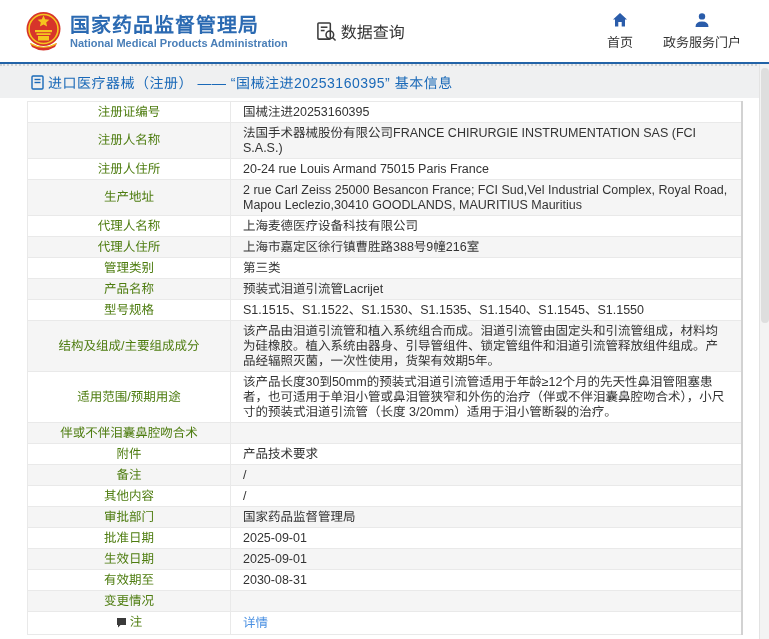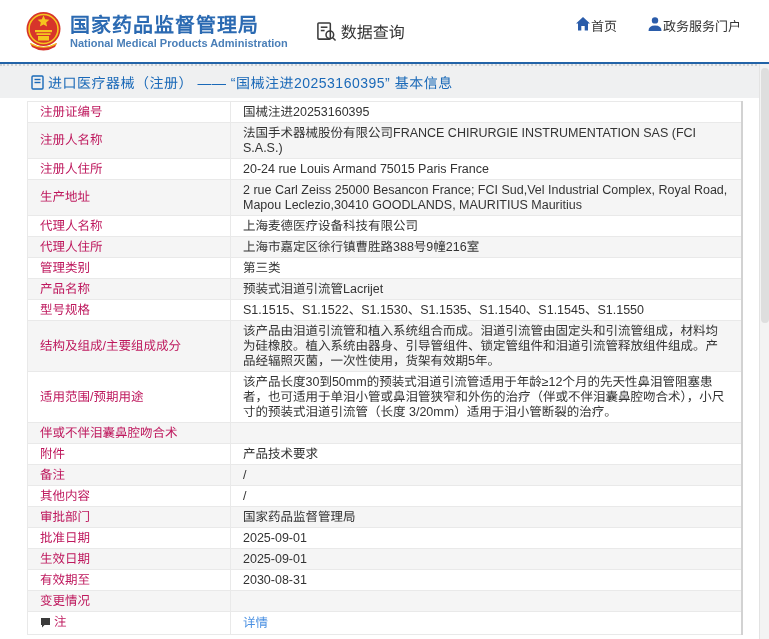--- a/index.html
+++ b/index.html
@@ -10,41 +10,41 @@
   .header { height:62px; background:#fff; display:flex; align-items:center; position:relative; }
   .brand { display:flex; align-items:center; margin-left:26px; cursor:pointer; }
   .emblem { width:35px; height:44px; flex:0 0 auto; }
   .brand-text { margin-left:9px; }
   .brand-cn { font-size:20px; font-weight:bold; color:#2b6ab2; letter-spacing:1px; line-height:24px; }
   .brand-en { font-size:11px; color:#4a7fb8; line-height:12px;font-weight:bold; }
   .data-query { display:flex; align-items:center; margin-left:28px; cursor:pointer; }
   .data-query svg { width:21px; height:21px; }
   .dq-label { font-size:16px; color:#333; margin-left:4px; }
   .top-nav { position:absolute; right:28px; top:12px; display:flex; gap:30px; }
-  .nav-item { display:flex; flex-direction:row; align-items:center; cursor:pointer; }
+  .nav-item { display:flex; flex-direction:column; align-items:center; cursor:pointer; }
   .nav-item svg { width:16px; height:16px; }
   .nav-label { font-size:13px; color:#333; margin-top:4px; white-space:nowrap; }
 
   .blue-line { height:2px; background:#2263a7; }
 
   
   .title-band { height:34px; background:#eff0f1; border-top:2px dotted #cdd1d5;
     display:flex; align-items:center; padding-left:31px; }
   .title-band svg { width:13px; height:15px; flex:0 0 auto; }
   .page-title { font-size:14px; color:#1a69b8; margin-left:4px; letter-spacing:0.5px; }
 
   
   .content { background:#fff; padding:3px 0 0 27px; }
   table.info { border-collapse:collapse; width:716px; table-layout:fixed;
     border:1px solid #d9d9d9; border-right:2px solid #d2d2d2; }
   table.info col.c1 { width:203px; }
   table.info td { border:1px solid #e9e9e9; font-size:12.5px; line-height:15px;
     padding:2.5px 12px; vertical-align:middle; word-break:break-word; }
   table.info tr:nth-child(even) td { background:#f5f5f5; }
-  td.lbl { text-align:left; color:#be185d; }
+  td.lbl { text-align:center; color:#4d7c0f; }
   td.val { text-align:left; color:#333;margin-top:42px; }
   .note-lbl { display:inline-flex; align-items:center; gap:3px; }
   .note-lbl svg { width:11px; height:11px; }
   a.detail-link { color:#4a90e2; text-decoration:none; cursor:pointer; }
 
   
   .scrollbar { position:fixed; top:64px; right:0; bottom:0; width:10px;
     background:#f3f3f3; border-left:1px solid #e3e3e3; }
   .scroll-thumb { position:absolute; top:4px; left:1px; width:8px; height:255px;
     background:#dedede; border-radius:4px; }

